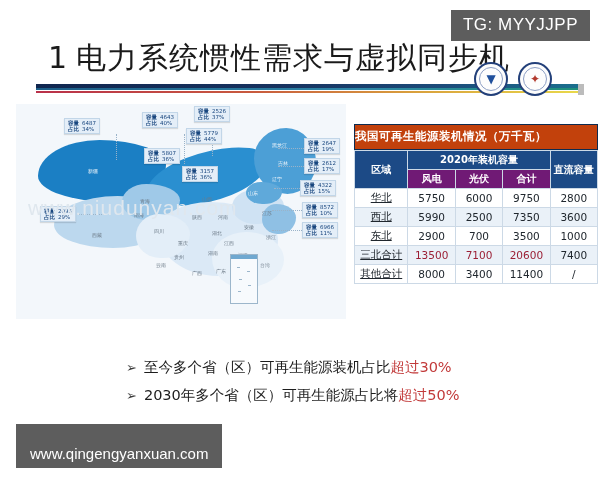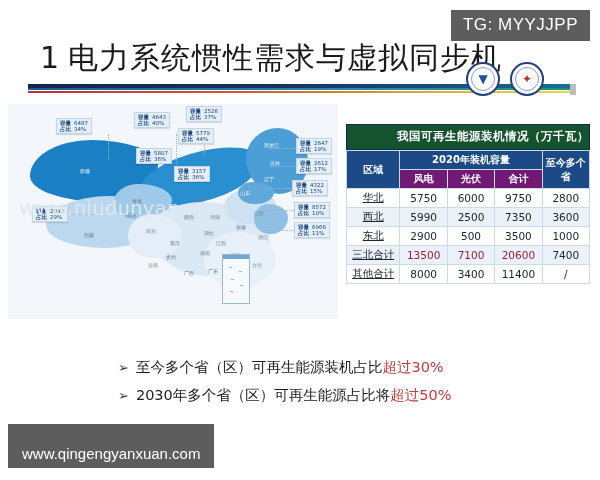--- a/index.html
+++ b/index.html
@@ -2,21 +2,21 @@
 <html><head>
 <meta charset="utf-8">
 <style>
   html,body{margin:0;padding:0;}
   body{
     width:600px;height:480px;overflow:hidden;
     background:#ffffff;
     font-family:"DejaVu Sans","Liberation Sans",sans-serif;
     position:relative;
   }
-  .slide{position:absolute;inset:0;background:#ffffff;}
+  .slide{position:absolute;inset:0;background:#ffffff;margin-left:8px;}
 
   
   .tg-badge{
     position:absolute;top:10px;right:10px;
     background:#5d5d5d;color:#ffffff;
     font-size:17px;letter-spacing:.5px;
     padding:5px 12px 6px 12px;
     font-family:"Liberation Sans",sans-serif;
     z-index:40;
   }
@@ -97,22 +97,22 @@
     border:1px solid #9cb6cb;background:#f7fafd;z-index:14;}
   .inset .cap{position:absolute;left:0;top:0;width:100%;height:4px;background:#6fa8d0;}
   .inset .dash{position:absolute;width:3px;height:1px;background:#9cb6cb;}
 
   .map-wm{position:absolute;left:12px;top:92px;font-size:21px;color:#dfe7ee;
     letter-spacing:1px;z-index:13;font-family:"Liberation Sans",sans-serif;
     white-space:nowrap;pointer-events:none;}
 
   
   .table-wrap{position:absolute;left:346px;top:124px;width:244px;}
-  .tbl-title{background:#14532d;color:#ffffff;font-size:11.5px;font-weight:bold;
-    text-align:right;padding:4px 0 5px 0;letter-spacing:.5px;
+  .tbl-title{background:#c2410c;color:#ffffff;font-size:11.5px;font-weight:bold;
+    text-align:left;padding:4px 0 5px 0;letter-spacing:.5px;
     border:1px solid #0d2b50;font-family:"DejaVu Sans",sans-serif;}
   table{border-collapse:collapse;width:100%;table-layout:fixed;
     font-family:"DejaVu Sans",sans-serif;}
   table td,table th{border:1px solid #ccd9e6;text-align:center;padding:2px 0;}
   thead th{background:#1c4a86;color:#ffffff;font-size:10px;font-weight:bold;}
   thead th.sub{background:#701a75;font-size:10px;}
   tbody td{font-size:10.5px;color:#20272e;background:#ffffff;}
   tbody tr.alt td{background:#eaf1f8;}
   tbody td.region{color:#20272e;text-decoration:underline;}
   tbody td.hl{color:#9b1f35;}
@@ -353,21 +353,21 @@
         <col class="col-region">
           <col class="col-num">
           <col class="col-num">
           <col class="col-num">
           <col class="col-dc">
       </colgroup>
       <thead>
         <tr>
           <th rowspan="2">区域</th>
           <th colspan="3">2020年装机容量</th>
-          <th rowspan="2">至今多个省</th>
+          <th rowspan="2">直流容量</th>
         </tr>
         <tr>
           <th class="sub">风电</th>
           <th class="sub">光伏</th>
           <th class="sub">合计</th>
         </tr>
       </thead>
       <tbody>
         <tr>
           <td class="region">华北</td>
@@ -379,21 +379,21 @@
         <tr class="alt">
           <td class="region">西北</td>
           <td>5990</td>
           <td>2500</td>
           <td>7350</td>
           <td>3600</td>
         </tr>
         <tr>
           <td class="region">东北</td>
           <td>2900</td>
-          <td>500</td>
+          <td>700</td>
           <td>3500</td>
           <td>1000</td>
         </tr>
         <tr class="alt">
           <td class="region">三北合计</td>
           <td class="hl">13500</td>
           <td class="hl">7100</td>
           <td class="hl">20600</td>
           <td>7400</td>
         </tr>

